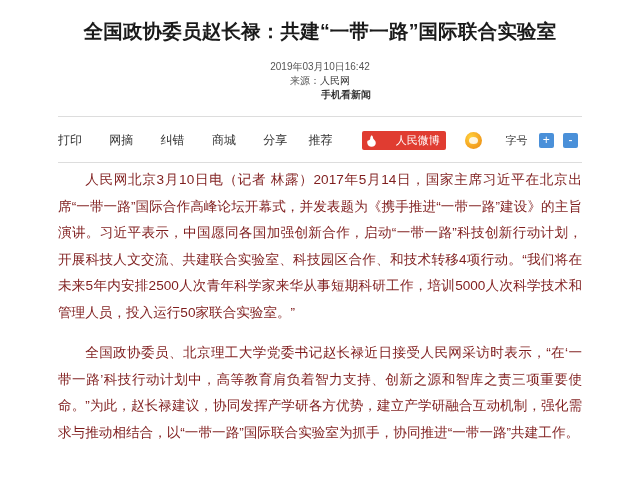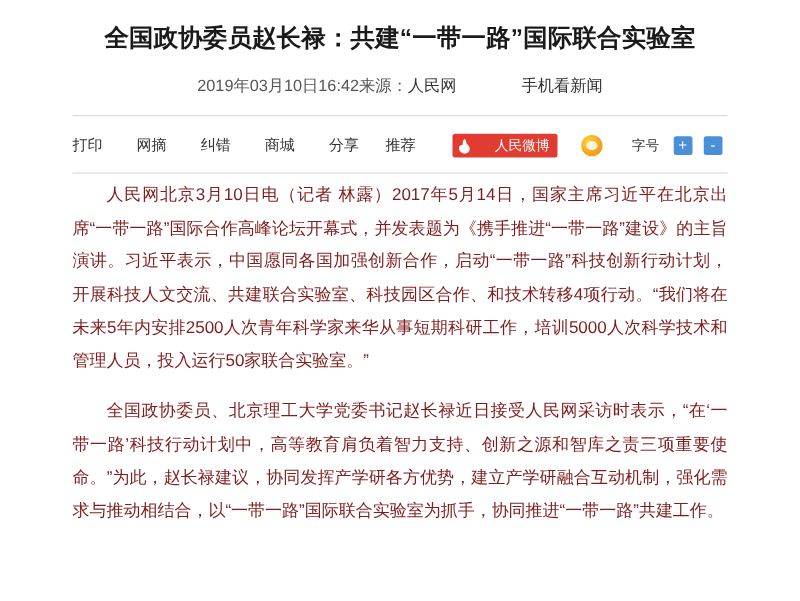--- a/index.html
+++ b/index.html
@@ -28,36 +28,38 @@
     font-size: 19.5px;
     font-weight: bold;
     letter-spacing: 0.2px;
     color: #1a1a1a;
     line-height: 1.35;
   }
   .meta-row {
     display: flex;
     justify-content: center;
     align-items: center;
-    font-size: 13px;
+    font-size: 10px;
     color: #555555;
     padding: 2px 0 14px 0;
+    flex-direction: column;
   }
   .meta-date {
     color: #555555;
   }
   .meta-source {
     color: #555555;
   }
   .meta-source .src-name {
     color: #333333;
   }
   .meta-mobile {
     margin-left: 52px;
     color: #333333;
+    font-weight: bold;
   }
   .divider {
     height: 1px;
     background: #dddddd;
     margin: 0 18px;
   }
   .toolbar {
     display: flex;
     align-items: center;
     padding: 14px 18px 12px 18px;

